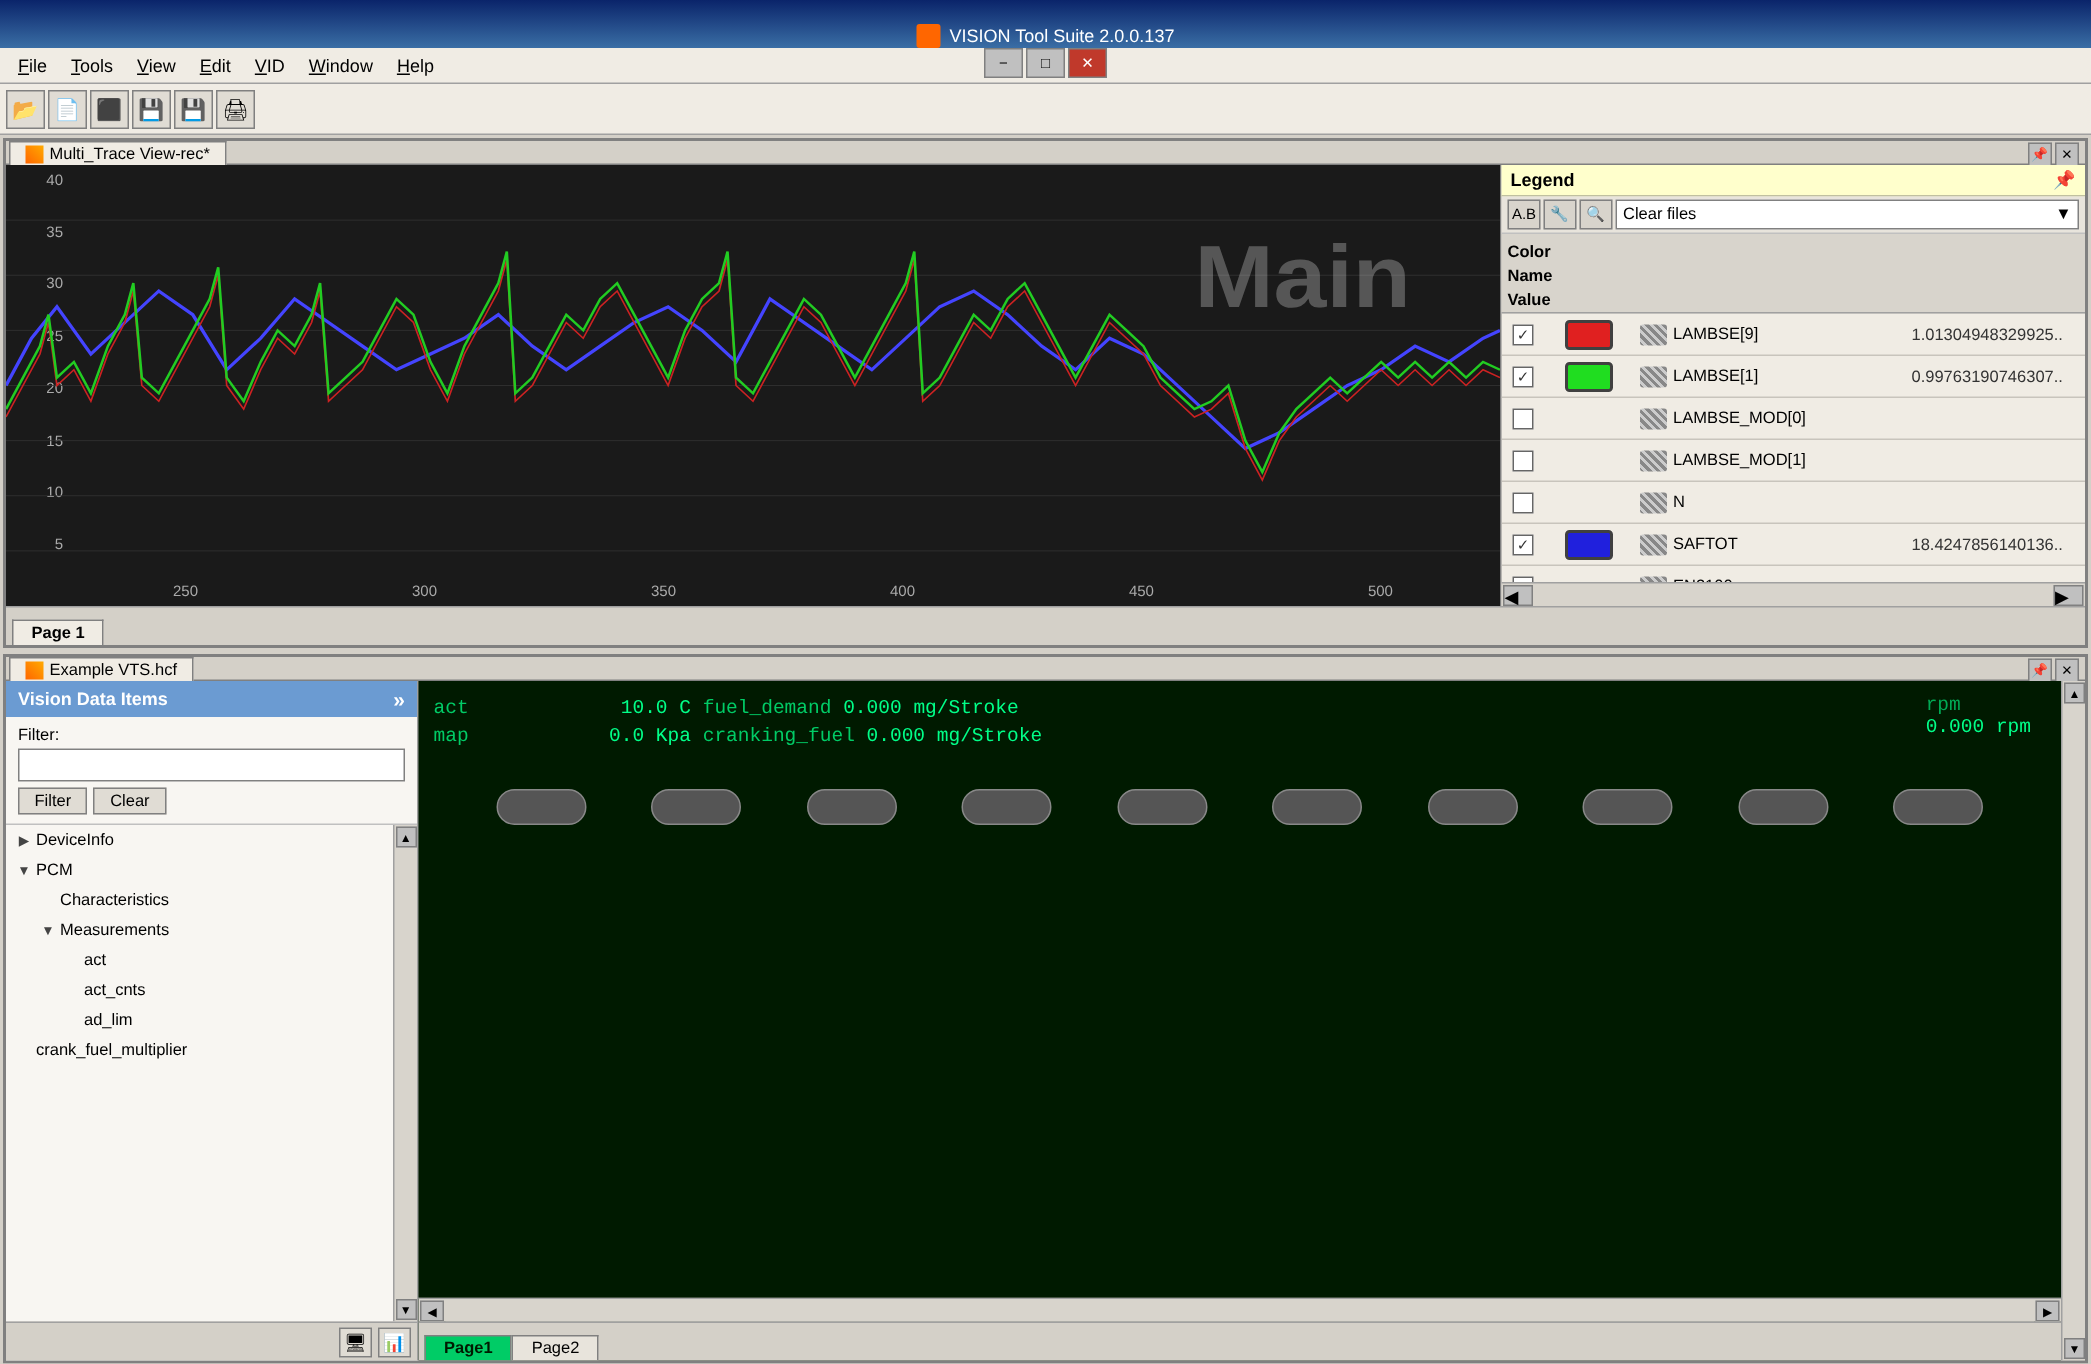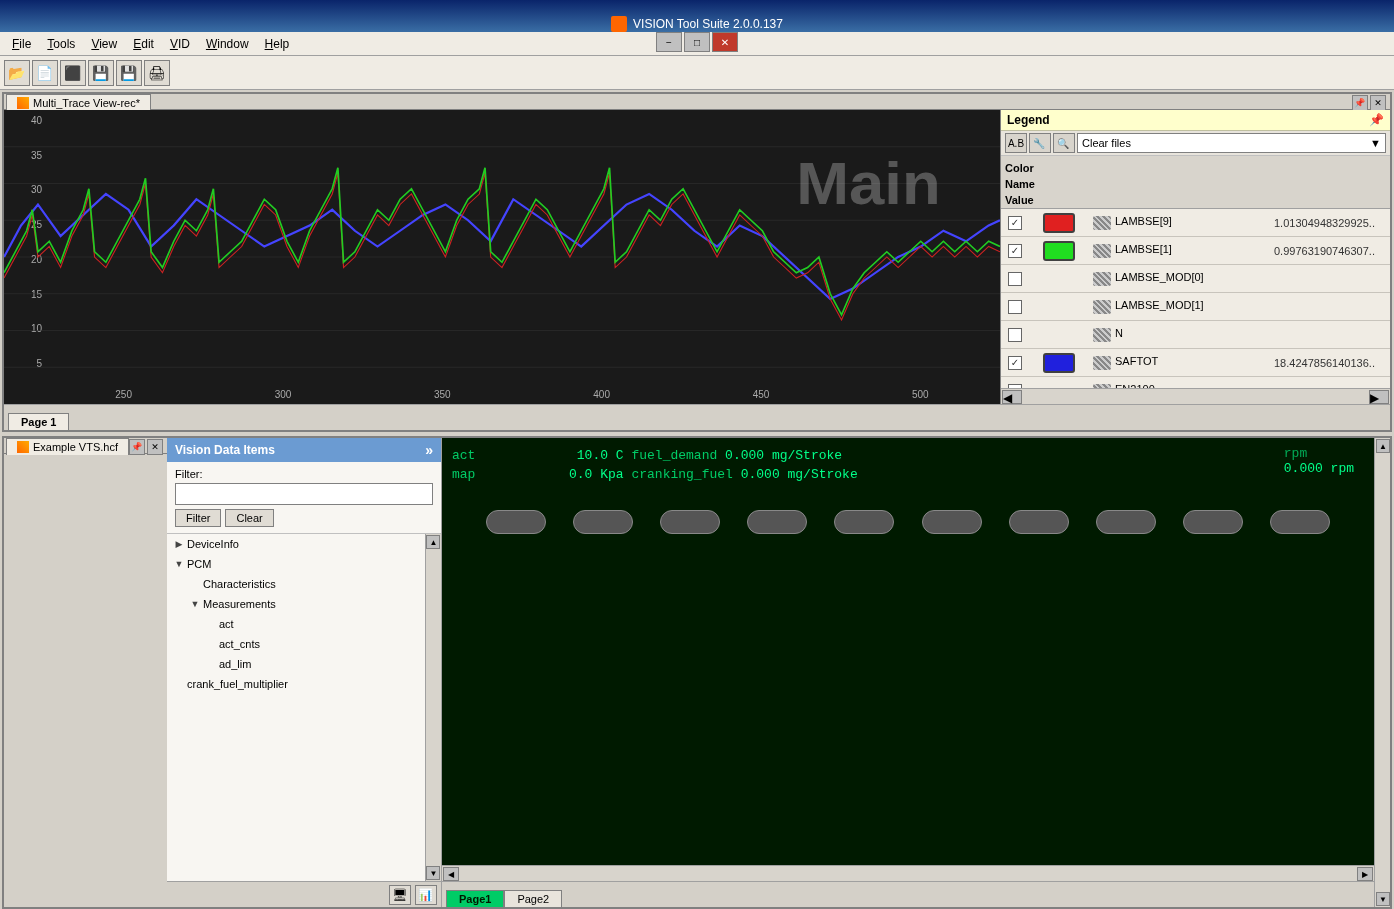--- a/index.html
+++ b/index.html
@@ -337,21 +337,21 @@
     }
     .page-tab.active { background: #f0ece4; font-weight: bold; }
 
     
     .bottom-panel {
       background: #d4d0c8;
       border: 2px solid #808080;
       margin: 2px;
       flex: 1;
       display: flex;
-      flex-direction: row;
+      flex-direction: column;
       min-height: 0;
     }
     .bottom-panel-content {
       display: flex;
       flex: 1;
       overflow: hidden;
     }
 
     
     .data-tree-panel {

